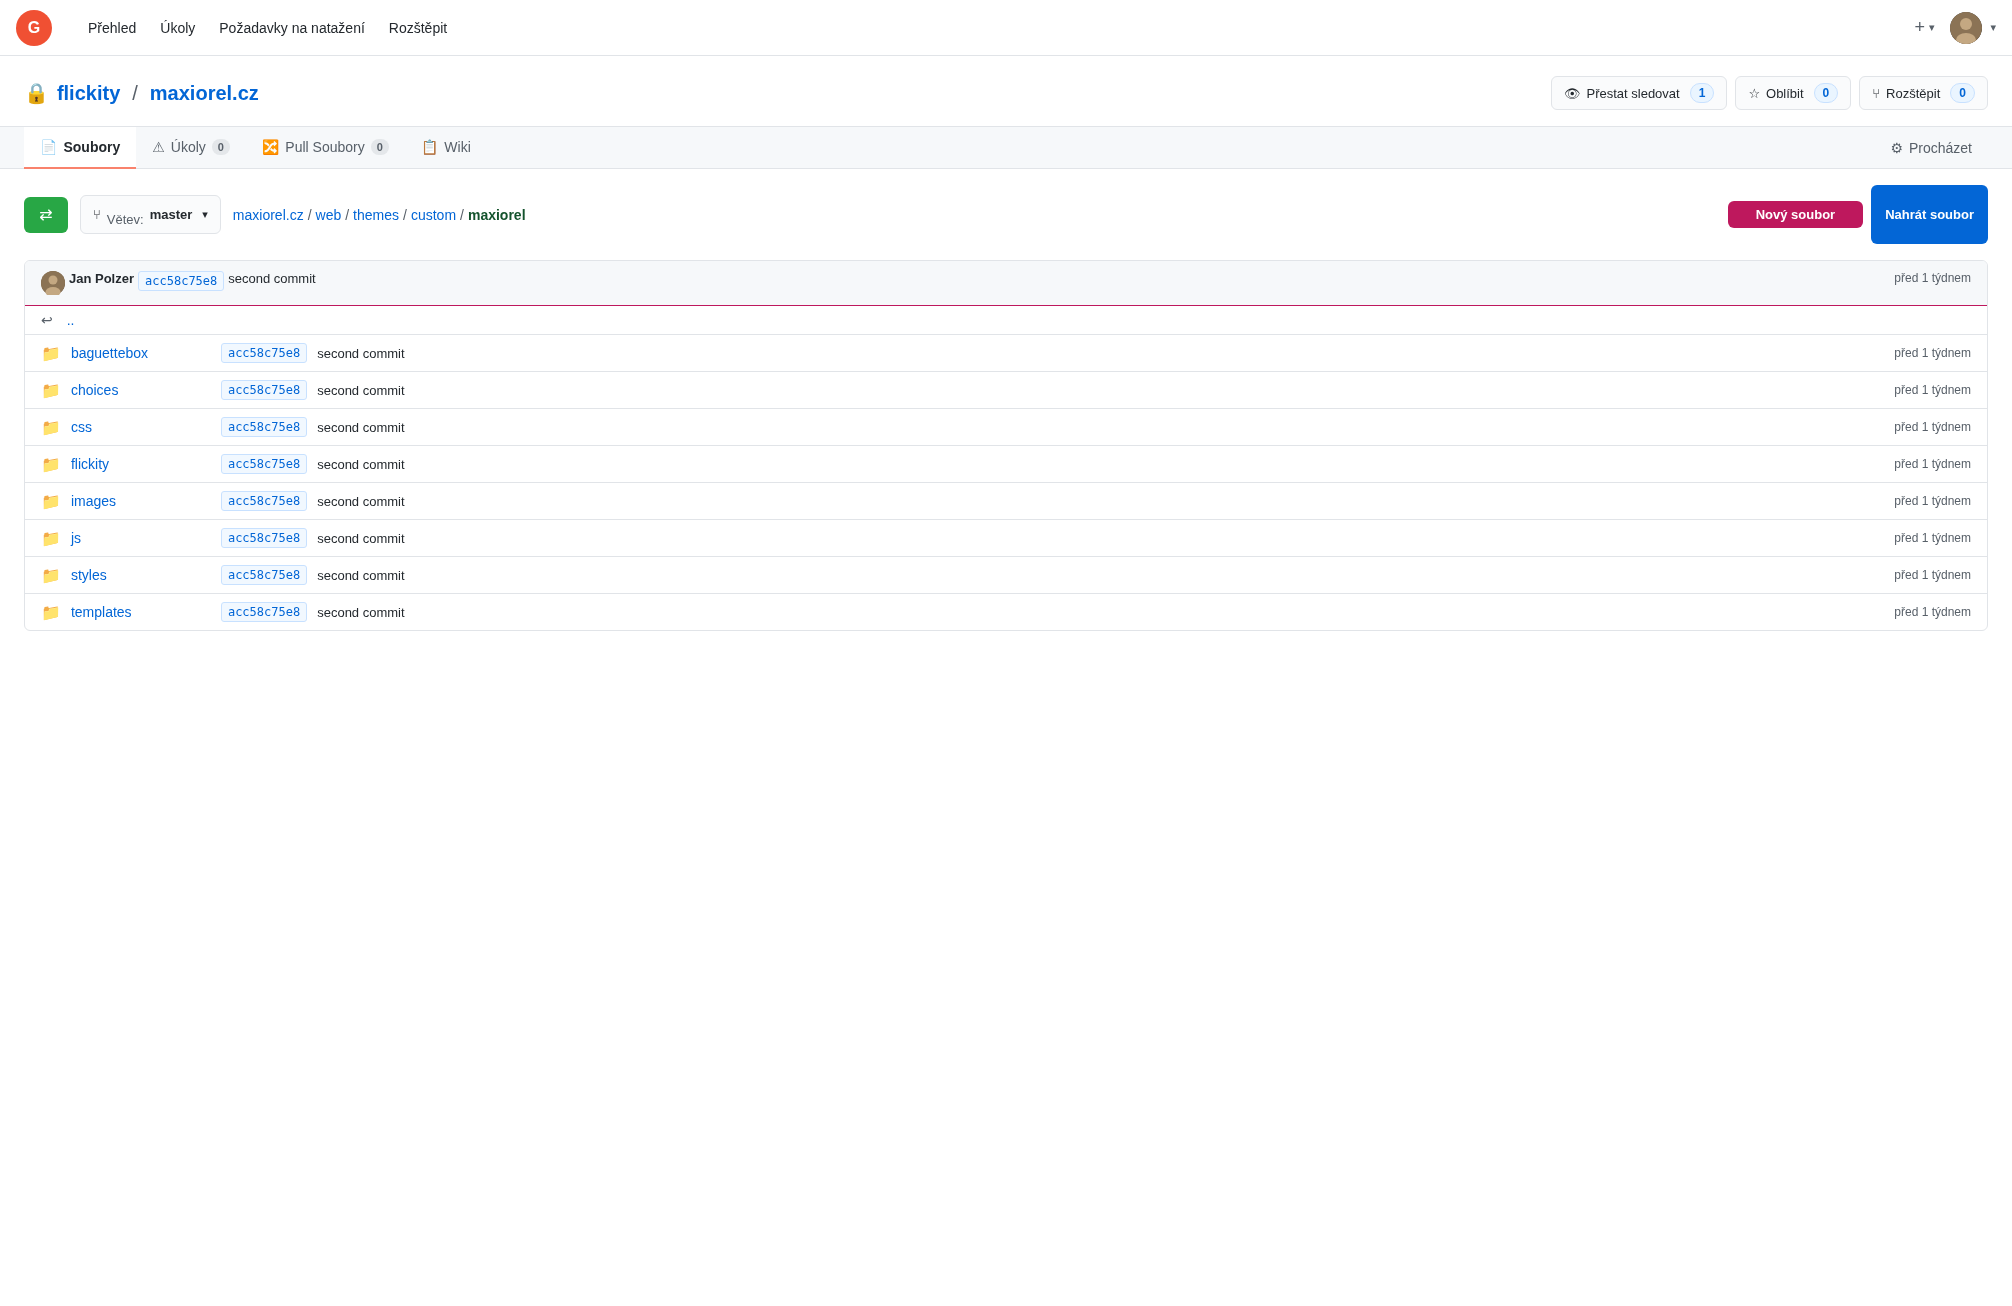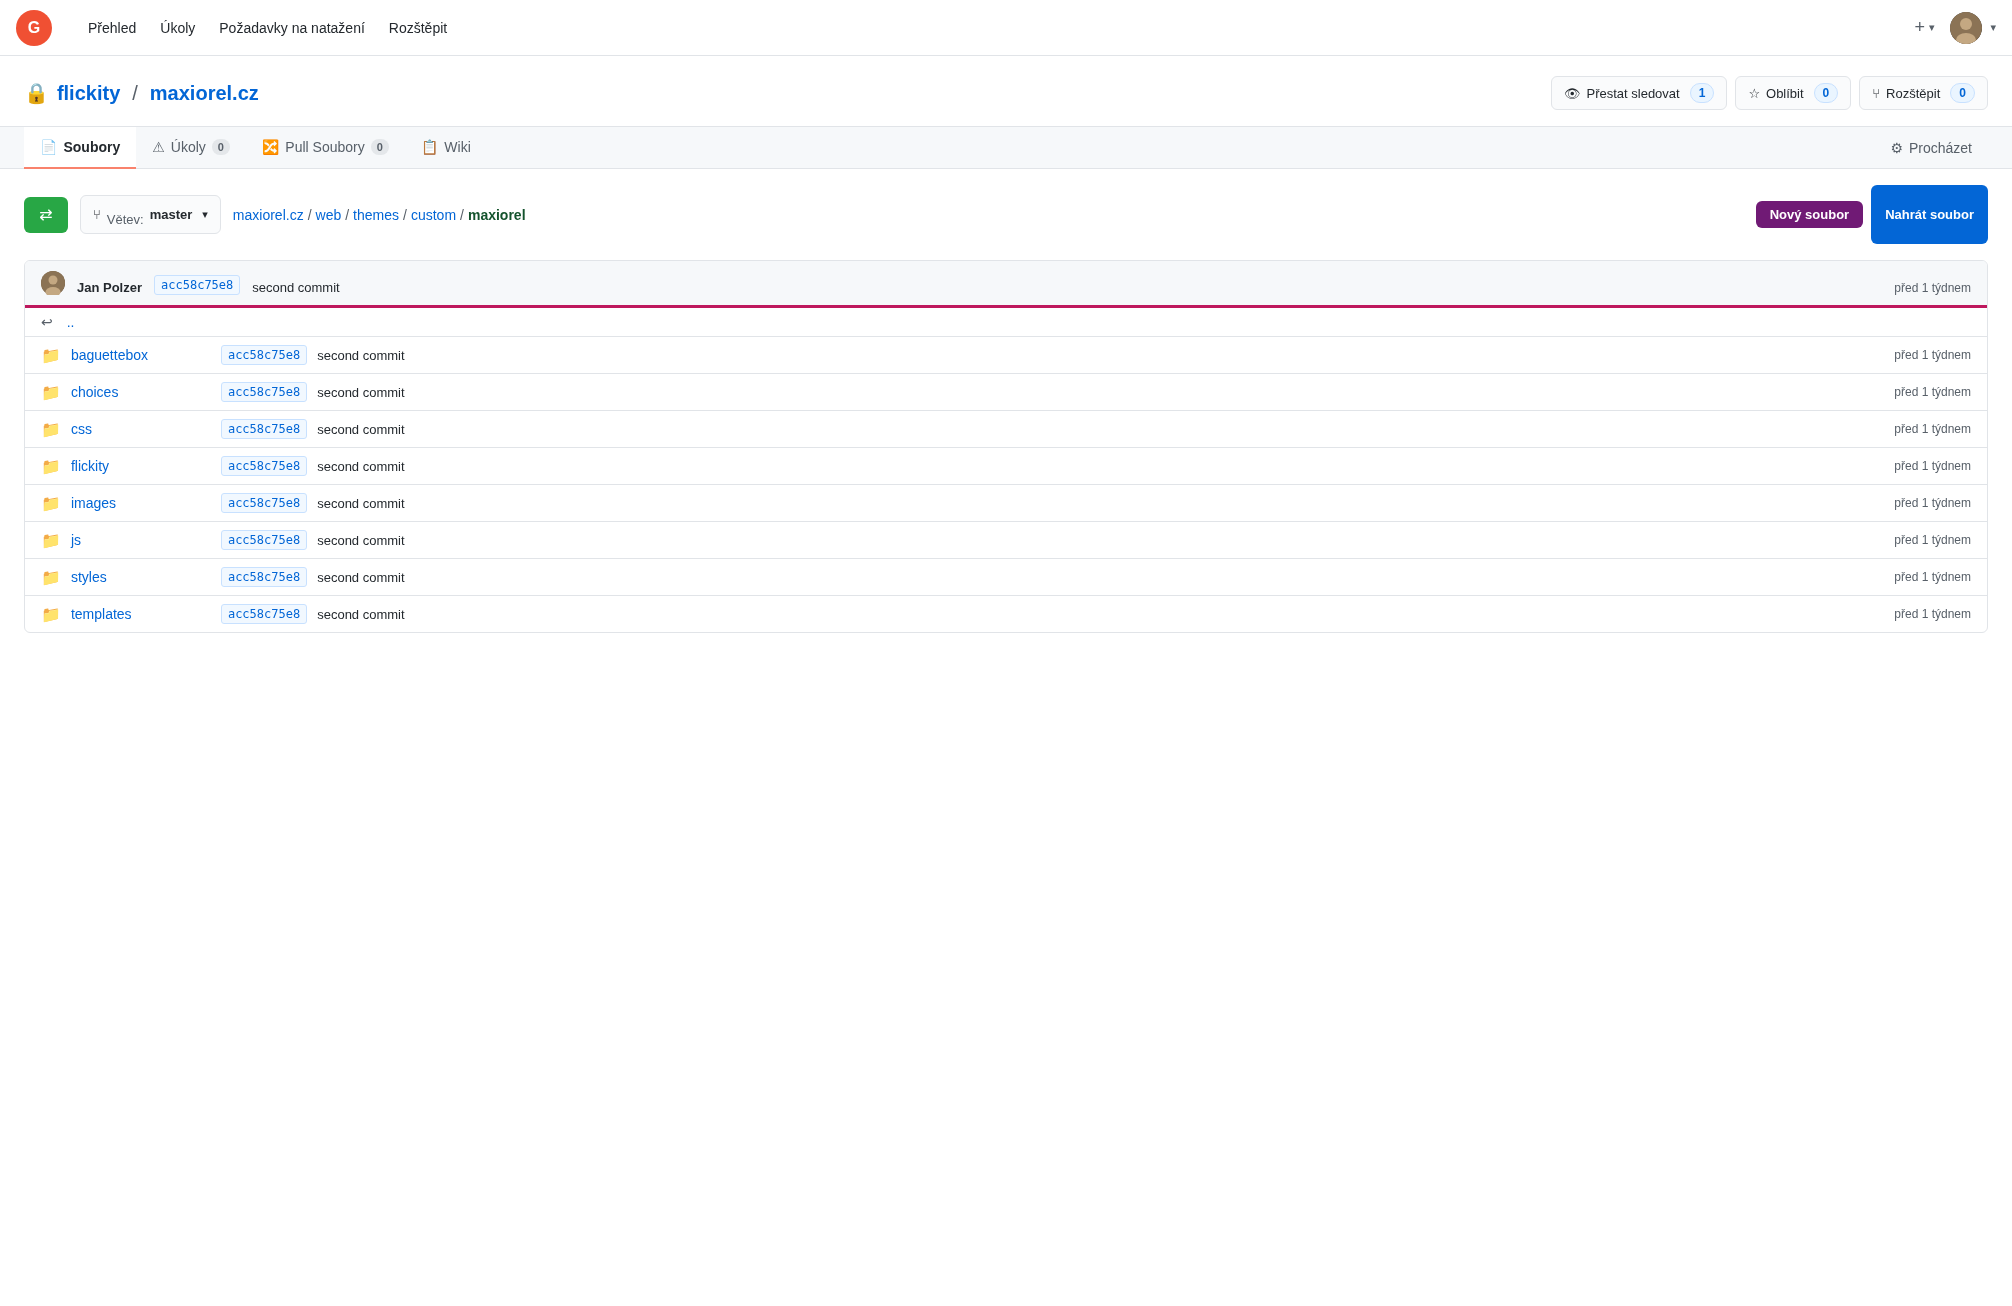--- a/index.html
+++ b/index.html
@@ -236,22 +236,22 @@
       cursor: pointer;
     }
     .breadcrumb-sep { color: #586069; }
     .breadcrumb-current { font-weight: 700; color: #14532d; }
     .toolbar-right {
       display: flex;
       align-items: center;
       gap: 8px;
     }
     .btn-new-file {
-      padding: 6px 14px;
-      background: #701a75;
+      padding: 6px 28px;
+      background: #be185d;
       color: #fff;
       border: none;
       border-radius: 6px;
       cursor: pointer;
       font-size: 13px;
       font-weight: 600;
     }
     .btn-upload {
       padding: 22px 14px;
       background: #0366d6;
@@ -264,25 +264,25 @@
     }
 
     
     .file-table {
       border: 1px solid #e1e4e8;
       border-radius: 6px;
       overflow: hidden;
     }
     .file-table-header {
       display: flex;
-      align-items: flex-end;
+      align-items: flex-start;
       padding: 10px 16px;
       background: #f6f8fa;
-      border-bottom: 3px solid #be185d;
-      gap: 12px;
+      border-bottom: 1px solid #be185d;
+      gap: 4px;
     }
     .commit-avatar {
       width: 24px;
       height: 24px;
       border-radius: 50%;
       background: linear-gradient(135deg, #8b7355 0%, #6b5334 50%, #4a3728 100%);
       flex-shrink: 0;
     }
     .commit-author {
       font-weight: 700;

